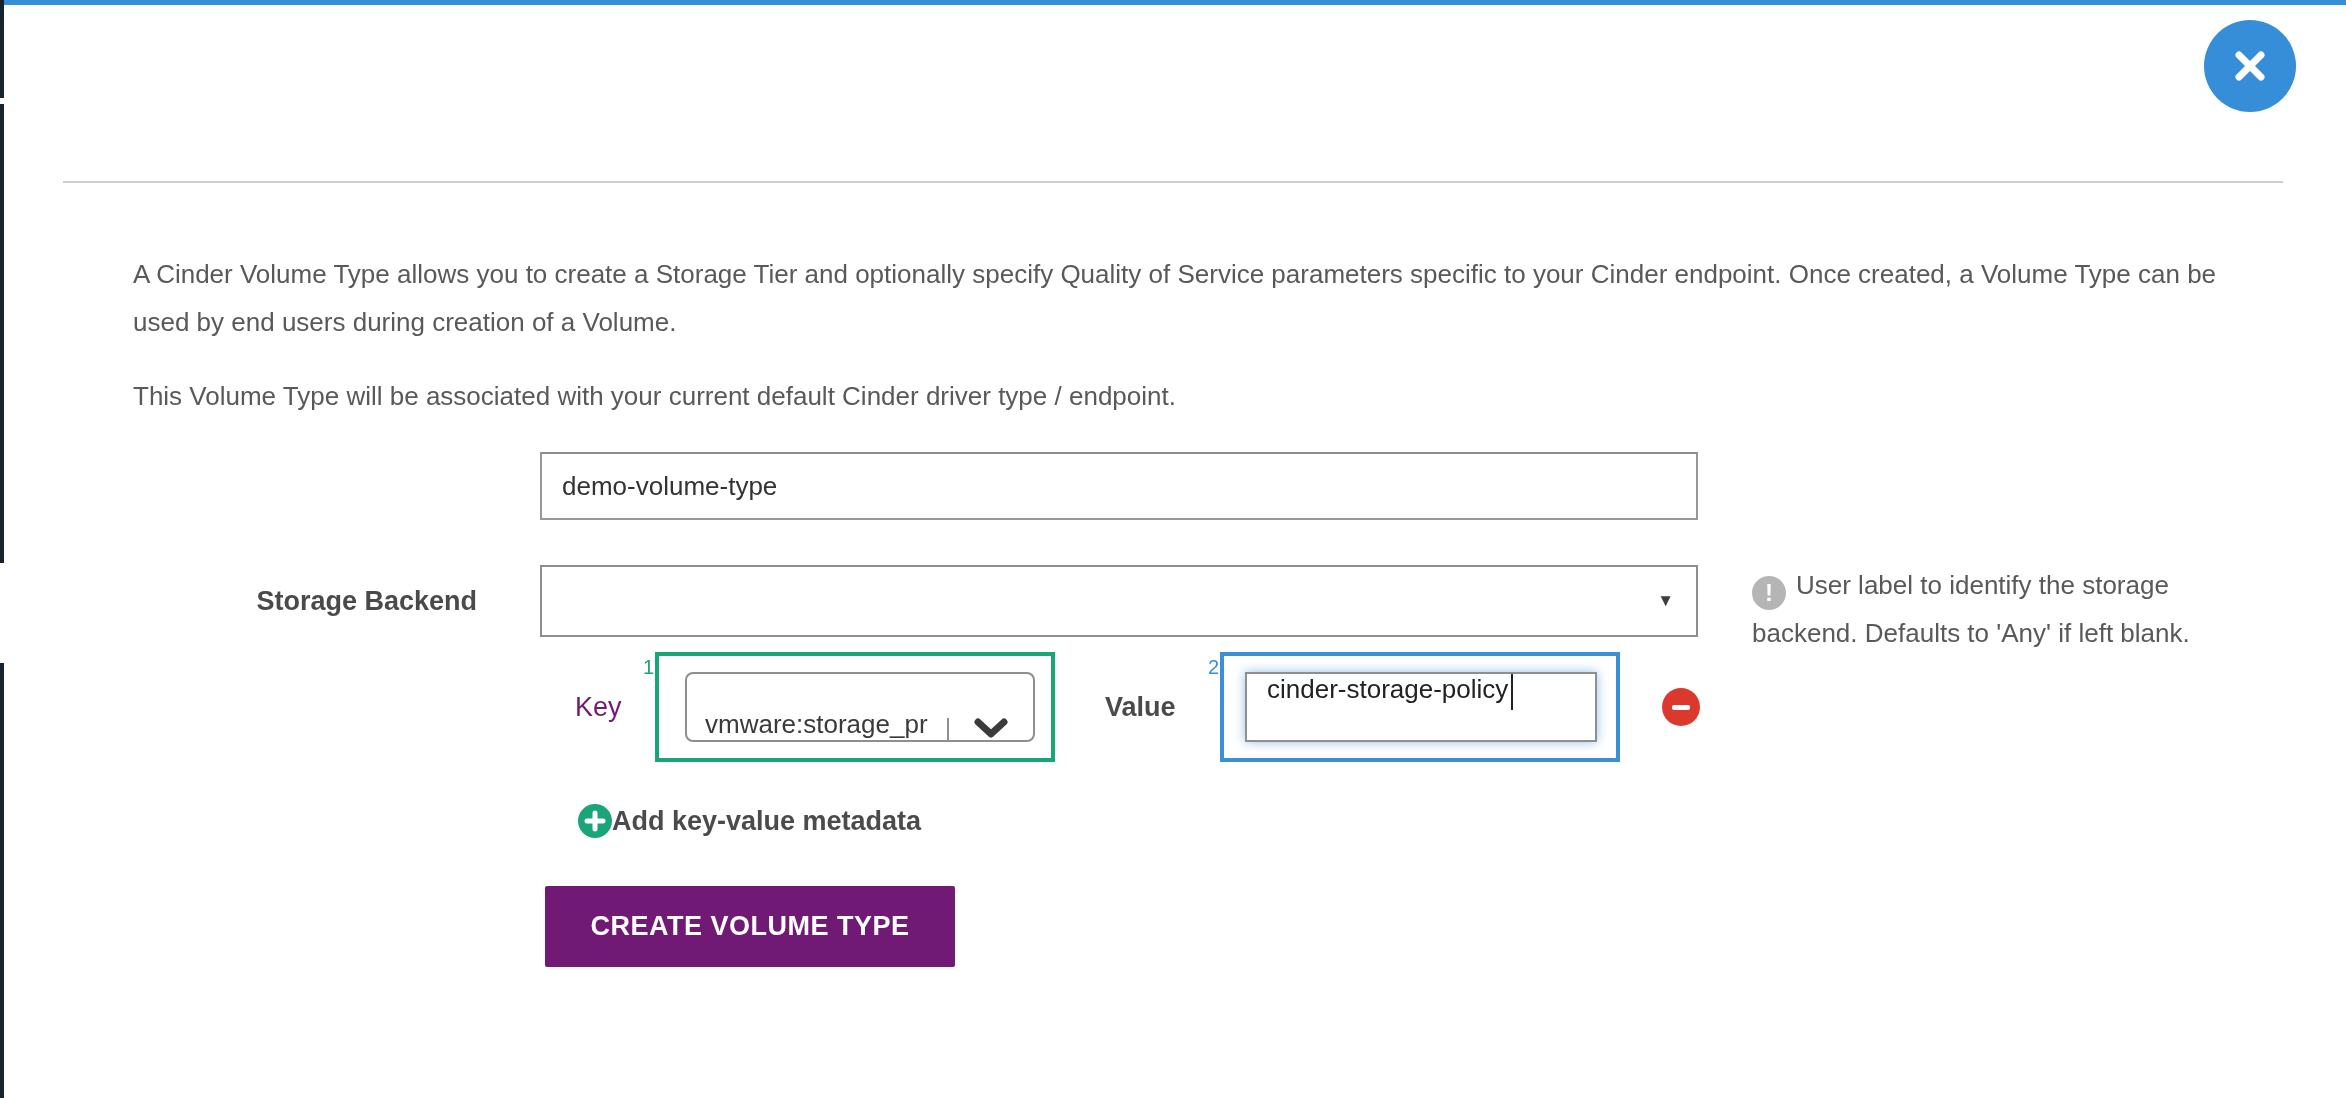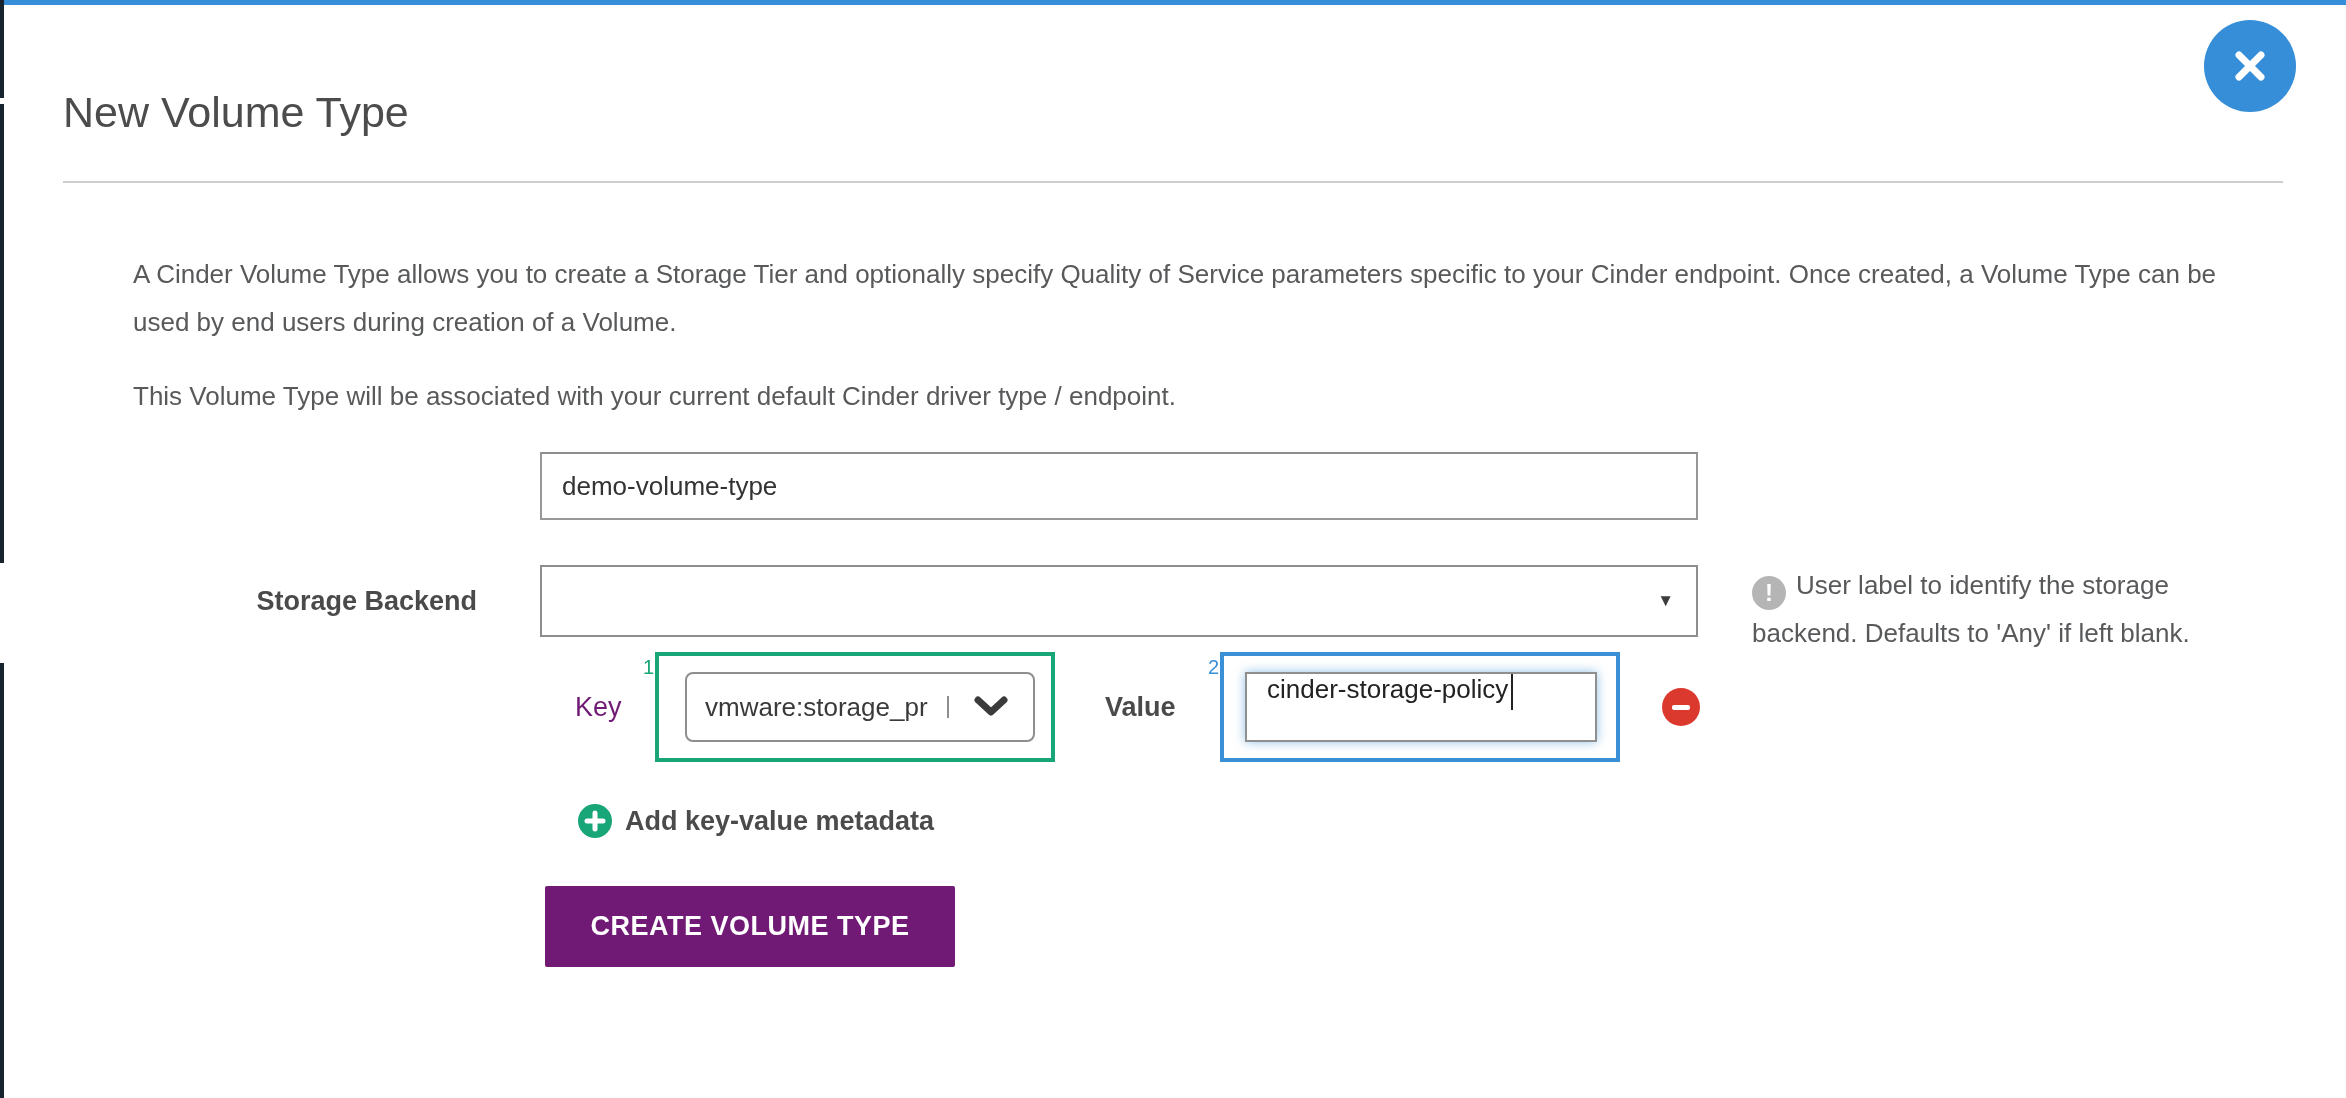--- a/index.html
+++ b/index.html
@@ -69,21 +69,21 @@
   .anno-rect { position:absolute; top:652px; width:400px; height:110px; }
   .anno-green { left:655px; border:4px solid #18a578; }
   .anno-blue  { left:1220px; border:4px solid #3a8fd5; }
   .anno-num { position:absolute; left:-16px; top:0px; font-size:20px; font-weight:400; }
   .anno-num.n1 { color:#18a578; }
   .anno-num.n2 { color:#3a8fd5; }
 
   .key-dropdown {
     position:absolute; left:685px; top:672px; width:350px; height:70px;
     border:2px solid #8f8f8f; border-radius:8px; background:#fff;
-    display:flex; align-items:center; overflow:hidden; cursor:pointer;
+    display:flex; align-items:flex-end; overflow:hidden; cursor:pointer;
   }
   .key-text {
     flex:1; display:flex; align-items:center; padding-left:18px;
     font-size:26px; color:#3a3a3a; white-space:nowrap; overflow:hidden;
   }
   .key-caret-seg {
     width:86px; border-left:2px solid #8f8f8f; display:flex; align-items:center; justify-content:center;
   }
 
   .value-input {
@@ -98,21 +98,21 @@
   .minus-btn {
     position:absolute; left:1662px; top:688px; width:38px; height:38px;
     border-radius:50%; background:#dc392e; display:flex; align-items:center; justify-content:center;
     cursor:pointer;
   }
   .minus-bar { width:18px; height:5px; background:#fff; border-radius:2px; }
 
   
   .add-meta {
     position:absolute; left:578px; top:802px; height:38px;
-    display:flex; align-items:center; gap:13px; cursor:pointer;
+    display:flex; align-items:center; cursor:pointer;
   }
   .plus-circle {
     width:34px; height:34px; border-radius:50%; background:#18a578;
     display:flex; align-items:center; justify-content:center; flex:0 0 auto;
   }
   .add-meta-label { font-size:27px; font-weight:bold; color:#4b4b4b; }
 
   
   .create-btn {
     position:absolute; left:545px; top:886px; width:410px; height:81px;
@@ -143,21 +143,20 @@
 
   <div class="close-btn">
     <span style="display:flex;">
       <svg width="46" height="46" viewBox="0 0 46 46">
         <line x1="12" y1="12" x2="34" y2="34" stroke="#ffffff" stroke-width="7" stroke-linecap="round"></line>
         <line x1="34" y1="12" x2="12" y2="34" stroke="#ffffff" stroke-width="7" stroke-linecap="round"></line>
       </svg>
     </span>
   </div>
 
-  <div class="title">New Volume Type</div>
   <div class="title-rule"></div>
 
   <p class="intro-1">A Cinder Volume Type allows you to create a Storage Tier and optionally specify Quality of Service parameters specific to your Cinder endpoint. Once created, a Volume Type can be used by end users during creation of a Volume.</p>
   <p class="intro-2">This Volume Type will be associated with your current default Cinder driver type / endpoint.</p>
 
   <input class="name-input" type="text" value="demo-volume-type" style="">
 
   <div class="field-label lbl-sb">
     <span>Storage Backend</span>
   </div>

